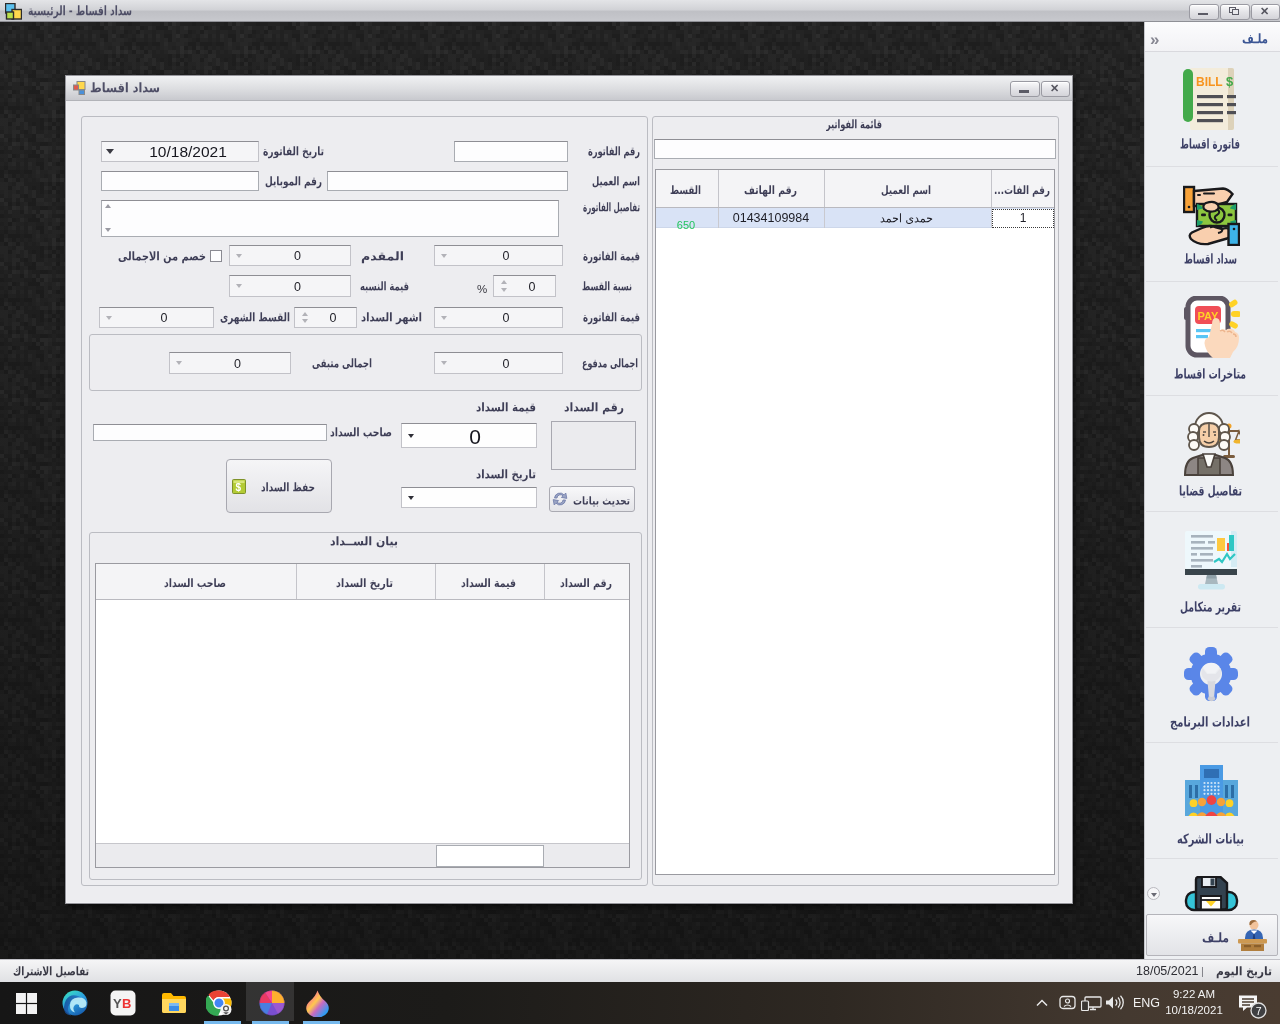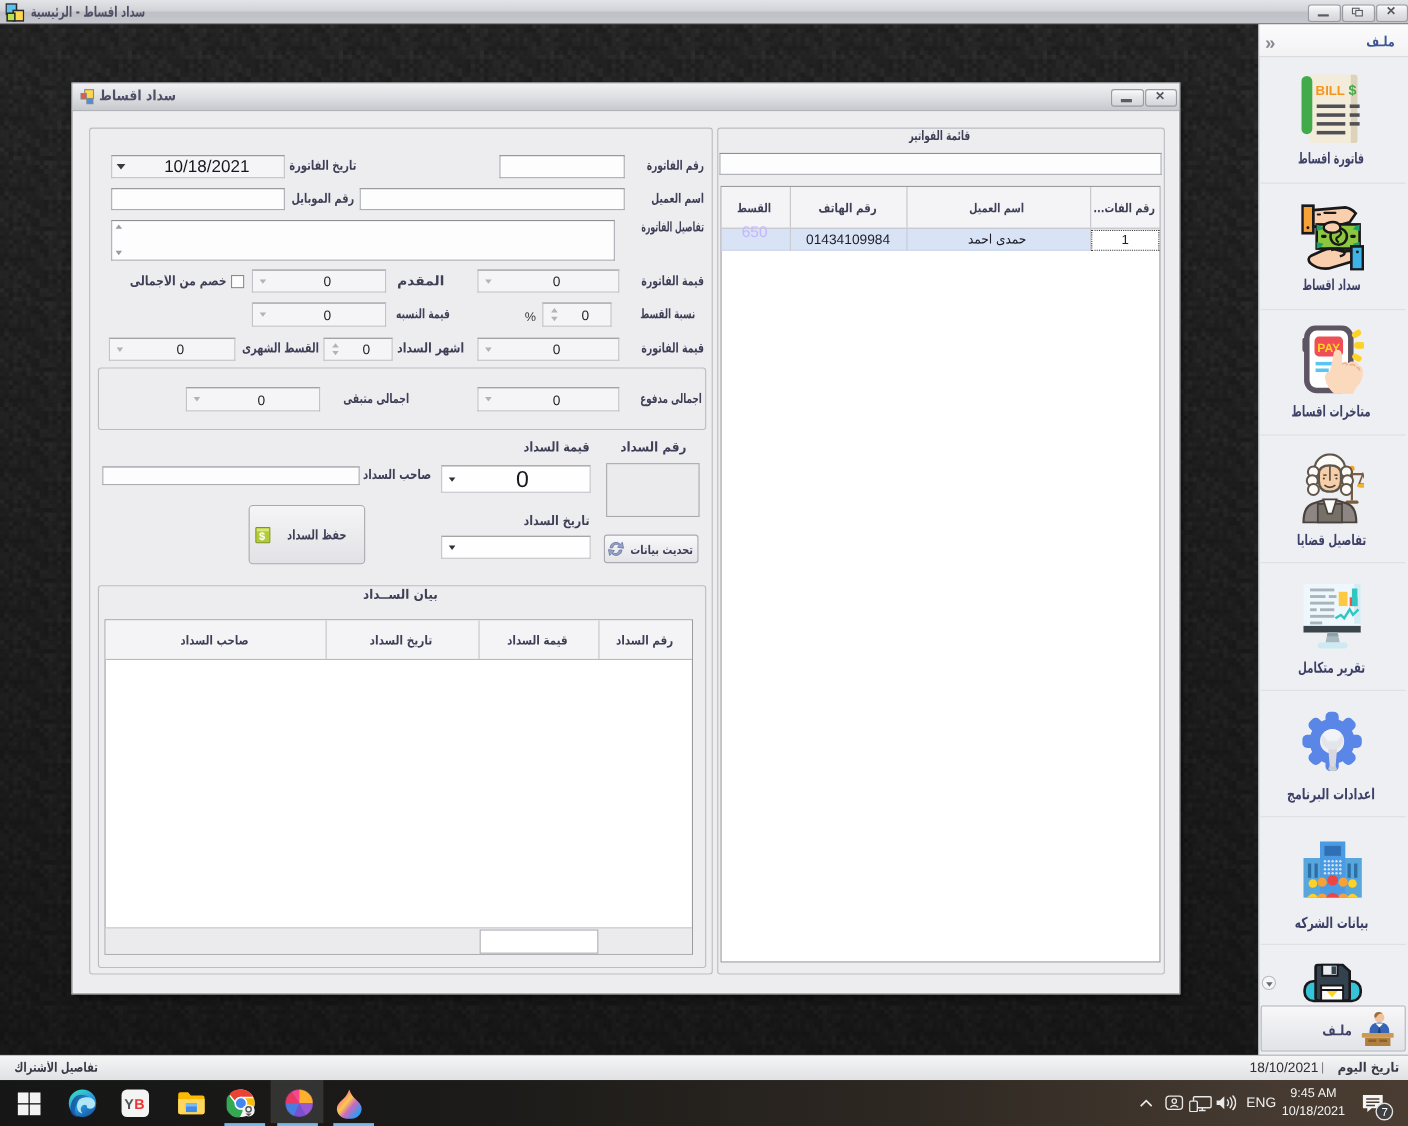--- a/index.html
+++ b/index.html
@@ -504,21 +504,21 @@
       <rect x="18" y="26" width="7" height="2.2" fill="#8a5f2c"></rect>
     </svg></div>
 <div style="position:absolute;left:0;top:959px;width:1280px;height:23px;background:linear-gradient(#f5f5f6,#e0e1e4);border-top:1px solid #c2c2c8;box-sizing:border-box;z-index:5;"></div>
 <div style="position:absolute;top:964.8px;z-index:6;left:13.0px;"><svg width="77.5" height="12.5" viewBox="0 0 77.5 12.5">
       <path transform="translate(0,9.36) scale(0.004394,-0.005859)" fill="#3a3a46" d="M1073 1168Q1073 1168 1073 1053Q1014 1054 961 1047Q881 1036 881 1005Q881 962 919 940Q954 920 975 914Q1077 882 1077 797Q1076 687 989 645Q907 606 773 606Q707 606 651 617Q651 617 651 738Q719 729 764 729Q849 729 881 743Q941 769 941 810Q941 833 863 852Q799 868 771 909Q739 956 740 1002Q742 1082 817 1121Q899 1164 1073 1168ZM1237 341Q1310 438 1310 611V1556H1668V611Q1668 284 1558 161Q1408 -7 1188 -37Q1048 -56 854 -55Q539 -53 437 -23Q144 65 144 260Q144 335 160 388H518Q504 354 504 327Q504 281 666 222Q724 201 849 201Q964 201 1065 234Q1186 273 1237 341Z M2049 1556H2407V0H2049Z M3591 26Q3569 -55 3531 -112Q3404 -301 3181 -399Q2951 -500 2494 -500Q2494 -500 2494 -244Q2803 -244 2959 -176Q3113 -109 3192 0Q3265 101 3263 284Q3263 429 3211 550Q3211 550 3569 550Q3580 516 3589 484Q3623 359 3681 300Q3725 256 3798 256Q3798 256 3873 256Q3873 256 3873 0Q3873 0 3743 0Q3657 0 3591 26Z M4321 1000H4471V850H4321ZM4071 1000H4221V850H4071ZM4709 0Q4709 0 4458 0Q4348 0 4271 109Q4194 0 4084 0Q4084 0 3833 0Q3833 0 3833 256Q3833 256 3931 256Q3999 256 4043 300Q4092 349 4092 455Q4092 455 4092 600H4450V455Q4450 349 4499 300Q4543 256 4611 256Q4611 256 4709 256Q4709 256 4709 0Z M5624 1200H5774V1050H5624ZM5749 950H5899V800H5749ZM5499 950H5649V800H5499ZM5098 78Q5024 0 4937 0Q4937 0 4669 0Q4669 0 4669 256Q4669 256 4767 256Q4835 256 4879 300Q4929 350 4928 455Q4928 455 4927 600Q4927 600 5285 600Q5285 600 5285 444Q5285 408 5330 310Q5357 251 5440 250Q5511 249 5535 303Q5572 387 5572 600Q5572 600 5930 600Q5930 395 5949 345Q5985 250 6051 250Q6176 250 6176 456Q6176 456 6176 750Q6176 750 6534 750Q6534 750 6534 408Q6534 209 6442 96Q6370 7 6229 -17Q6162 -29 6049 -29Q5968 -29 5910 0Q5761 72 5751 169Q5716 36 5578 0Q5506 -18 5436 -18Q5181 -18 5098 78Z M6779 1608Q6779 1608 6857 1626Q6803 1638 6787 1671Q6771 1705 6771 1745Q6774 1851 6827 1894Q6875 1934 7006 1934Q7072 1934 7134 1912Q7134 1912 7134 1787Q7064 1807 7006 1807Q6964 1807 6945 1798Q6916 1784 6916 1736Q6916 1684 6979 1668Q7003 1662 7033 1667Q7033 1667 7142 1687Q7142 1687 7142 1558Q7142 1558 6779 1481Q6779 1481 6779 1608ZM8019 834Q8019 531 7880 316Q7821 225 7748 160Q7528 -30 7102 -30Q6953 -30 6847 12Q6847 12 6847 256Q6951 219 7103 220Q7209 221 7288 265Q7288 265 6787 1410H7149L7575 451Q7604 494 7624 549Q7661 686 7661 870V1556H8019Z M8400 1556H8758V0H8400Z M11167 16Q11055 -196 10756 -278Q10406 -375 10080 -290Q9788 -214 9787 75Q9786 213 9850 305Q9850 305 10208 305Q10137 203 10143 75Q10148 -39 10309 -73Q10439 -100 10578 -55Q10739 -3 10800 73Q10878 170 10878 426V1556H11236V426Q11236 349 11285 300Q11329 256 11397 256Q11397 256 11491 256Q11491 256 11491 0Q11491 0 11244 0Q11178 0 11167 16Z M11939 -190H12089V-340H11939ZM11689 -190H11839V-340H11689ZM12327 0Q12327 0 12076 0Q11966 0 11889 109Q11812 0 11702 0Q11702 0 11451 0Q11451 0 11451 256Q11451 256 11549 256Q11617 256 11661 300Q11710 349 11710 455Q11710 455 11710 600H12068V455Q12068 349 12117 300Q12161 256 12229 256Q12229 256 12327 256Q12327 256 12327 0Z M12763 114Q12655 0 12555 0Q12555 0 12287 0Q12287 0 12287 256Q12287 256 12385 256Q12453 256 12497 300Q12547 350 12546 455Q12546 455 12545 600Q12545 600 12903 600Q12903 600 12903 444Q12903 343 12970 290Q13074 513 13266 636Q13430 741 13586 741Q13771 741 13890 690Q14121 591 14121 398Q14121 187 13937 91Q13763 0 13361 0Q13361 0 13085 0Q12982 0 12887 30Q12811 54 12763 114ZM13294 256Q13294 256 13362 256Q13519 256 13645 306Q13763 353 13763 408Q13763 436 13704 463Q13651 485 13602 485Q13527 483 13417 404Q13350 354 13294 256Z M14458 371Q14458 371 14458 1556H14816V455Q14816 349 14865 300Q14909 256 14977 256Q14977 256 15075 256Q15075 256 15075 0Q15075 0 14718 0Q14590 0 14526 92Q14458 189 14458 371Z M15717 1285H15867V1135H15717ZM16131 926Q16218 885 16270 768Q16306 687 16306 532Q16306 406 16139 276Q16306 256 16502 256Q16502 256 16549 256Q16549 256 16549 0Q16549 0 16442 0Q16249 0 16090 15Q15894 34 15792 84Q15690 34 15494 15Q15335 0 15142 0Q15142 0 15035 0Q15035 0 15035 256Q15035 256 15082 256Q15278 256 15445 276Q15278 406 15278 532Q15278 687 15314 768Q15366 885 15453 926Q15594 992 15792.0 992.0Q15990 992 16131 926ZM15792 416Q15929 468 15929 572Q15929 650 15883 705Q15858 735 15792.0 735.0Q15726 735 15701 705Q15655 650 15655 572Q15655 468 15792 416Z M16997 1000H17147V850H16997ZM16747 1000H16897V850H16747ZM17126 371Q17126 189 17058 92Q16994 0 16866 0Q16866 0 16509 0Q16509 0 16509 256Q16509 256 16607 256Q16675 256 16719 300Q16768 349 16768 455Q16768 455 16768 600H17126Z"></path>
     </svg></div>
 <div style="position:absolute;top:964.8px;z-index:6;left:1215.5px;"><svg width="57.5" height="12.5" viewBox="0 0 57.5 12.5">
       <path transform="translate(0,9.36) scale(0.005201,-0.005859)" fill="#3a3a46" d="M988 347Q1022 370 1022 398Q1022 439 999 462Q987 474 955 494Q944 502 904 500Q872 498 856 479Q827 448 827 396Q827 368 837 342Q863 328 922 328Q961 328 988 347ZM575 139Q553 157 516 89Q498 57 498 0Q498 0 498 -500Q498 -500 140 -500Q140 -500 140 0Q140 223 260 292Q409 377 500 389Q500 389 498 412Q498 560 660 692Q737 755 896 755Q1054 755 1133 719Q1320 634 1343 469Q1351 416 1351 368Q1351 226 1253 157Q1133 72 935 72Q657 72 575 139Z M2216 0Q2184 0 2085 2Q1862 7 1769 88Q1671 172 1671 304Q1671 356 1679 400Q1707 561 1852 617Q1961 659 2114 660Q2358 661 2453 603Q2542 548 2595 394Q2615 337 2622 256Q2622 256 2806 256Q2806 256 2806 0Q2806 0 2605 0Q2596 -91 2533 -192Q2438 -343 2220 -417Q1974 -500 1417 -500Q1417 -500 1417 -244Q1656 -252 1828 -225Q2002 -197 2089 -143Q2190 -79 2216 0ZM2251 325Q2245 366 2198 405Q2169 429 2130 428Q2088 427 2059 398Q2029 368 2029 340Q2029 295 2064 276Q2100 257 2134 257Q2134 257 2256 257Q2256 296 2251 325Z M3253 -190H3403V-340H3253ZM3003 -190H3153V-340H3003ZM3641 0Q3641 0 3390 0Q3280 0 3203 109Q3126 0 3016 0Q3016 0 2765 0Q2765 0 2765 256Q2765 256 2863 256Q2931 256 2975 300Q3024 349 3024 455Q3024 455 3024 600H3382V455Q3382 349 3431 300Q3475 256 3543 256Q3543 256 3641 256Q3641 256 3641 0Z M4218 371Q4218 189 4150 92Q4086 0 3958 0H3601V256H3699Q3767 256 3811 300Q3860 349 3860 455V1556H4218Z M4562 1556H4920V0H4562Z M6430 1185H6580V1035H6430ZM7017 578Q7017 518 7090 375Q7151 256 7235 256Q7235 256 7301 256Q7301 256 7301 0Q7301 0 7215 0Q7057 0 6936 149Q6865 237 6805 361Q6755 468 6737 540Q6628 505 6545 438Q6342 275 6342 75Q6342 -46 6445 -152Q6535 -244 6772 -244Q7073 -244 7279 -91Q7279 -91 7279 -366Q7115 -500 6777 -500Q6340 -499 6140 -301Q5984 -147 5984 75Q5984 254 6124 425Q6226 550 6424 628Q6340 631 6192 611Q6057 592 5962 551Q5962 551 5962 807Q6233 870 6433 870Q6785 870 7075 832Q7075 832 7075 576Q7061 577 7048 577Q7032 578 7017 578Z M7749 -190H7899V-340H7749ZM7499 -190H7649V-340H7499ZM7878 371Q7878 189 7810 92Q7746 0 7618 0Q7618 0 7261 0Q7261 0 7261 256Q7261 256 7359 256Q7427 256 7471 300Q7520 349 7520 455Q7520 455 7520 600H7878Z M8663 0Q8736 103 8734 284Q8734 429 8682 550Q8682 550 9040 550Q9090 400 9090 284Q9090 19 9002 -112Q8875 -301 8652 -399Q8422 -500 7965 -500Q7965 -500 7965 -244Q8274 -244 8430 -176Q8582 -111 8663 0Z M9401 371Q9401 371 9401 1556H9759V455Q9759 349 9808 300Q9852 256 9920 256Q9920 256 10018 256Q10018 256 10018 0Q10018 0 9661 0Q9533 0 9469 92Q9401 189 9401 371Z M10466 1000H10616V850H10466ZM10216 1000H10366V850H10216ZM10595 371Q10595 189 10527 92Q10463 0 10335 0Q10335 0 9978 0Q9978 0 9978 256Q9978 256 10076 256Q10144 256 10188 300Q10237 349 10237 455Q10237 455 10237 600H10595Z"></path>
     </svg></div>
 <div style="position:absolute;font-family:'Liberation Sans',sans-serif;font-size:11.0px;font-weight:normal;color:#77777e;white-space:nowrap;z-index:5;line-height:1;top:971.0px;transform:translateY(-50%);left:1201.0px;">|</div>
-<div style="position:absolute;font-family:'Liberation Sans',sans-serif;font-size:12.5px;font-weight:normal;color:#2e2e34;white-space:nowrap;z-index:5;line-height:1;top:971.0px;transform:translateY(-50%);left:1136.0px;">18/10/2021</div>
+<div style="position:absolute;font-family:'Liberation Sans',sans-serif;font-size:12.5px;font-weight:normal;color:#2e2e34;white-space:nowrap;z-index:5;line-height:1;top:971.0px;transform:translateY(-50%);left:1136.0px;">18/05/2021</div>
 <div style="position:absolute;left:0;top:982px;width:1280px;height:42px;background:linear-gradient(to right,#161616,#1c1b19 35%,#2e2822 65%,#443930 88%,#4a3c31);z-index:5;"></div>
 <div style="position:absolute;left:16.0px;top:993.0px;z-index:6;line-height:0;"><svg width="21" height="21" viewBox="0 0 21 21">
       <g fill="#f3f3f3">
         <rect x="0" y="0" width="9.9" height="9.9"></rect>
         <rect x="11.1" y="0" width="9.9" height="9.9"></rect>
         <rect x="0" y="11.1" width="9.9" height="9.9"></rect>
         <rect x="11.1" y="11.1" width="9.9" height="9.9"></rect>
       </g>
     </svg></div>
 <div style="position:absolute;left:62.0px;top:990.0px;z-index:6;line-height:0;"><svg width="26" height="26" viewBox="0 0 26 26">
@@ -593,21 +593,21 @@
 <div style="position:absolute;left:1081.0px;top:996.0px;z-index:6;line-height:0;"><svg width="21" height="15" viewBox="0 0 21 15">
       <rect x="4" y="1" width="16" height="10" rx="1" fill="none" stroke="#e8e8e8" stroke-width="1.3"></rect>
       <path d="M9 13.5 h6 M12 11 v2.5" stroke="#e8e8e8" stroke-width="1.3"></path>
       <rect x="0.5" y="5" width="7" height="9.5" rx="1" fill="#3a3632" stroke="#e8e8e8" stroke-width="1.2"></rect>
     </svg></div>
 <div style="position:absolute;left:1105.0px;top:995.0px;z-index:6;line-height:0;"><svg width="19" height="15" viewBox="0 0 19 15">
       <path d="M1 5.5 h3 l4 -4 v12 l-4 -4 h-3 z" fill="#e8e8e8"></path>
       <path d="M10.5 4.5 a4 4 0 0 1 0 6 M13 2.5 a7 7 0 0 1 0 10 M15.5 0.8 a9.5 9.5 0 0 1 0 13.4" fill="none" stroke="#e8e8e8" stroke-width="1.3"></path>
     </svg></div>
 <div style="position:absolute;font-family:'Liberation Sans',sans-serif;font-size:12.5px;font-weight:normal;color:#f2f2f2;white-space:nowrap;z-index:5;line-height:1;top:1003.0px;transform:translateY(-50%);left:1133.0px;">ENG</div>
-<div style="position:absolute;font-family:'Liberation Sans',sans-serif;font-size:11.5px;font-weight:normal;color:#f2f2f2;white-space:nowrap;z-index:5;line-height:1;top:995.0px;transform:translateY(-50%);left:1194.0px;transform:translate(-50%,-50%);">9:45 AM</div>
+<div style="position:absolute;font-family:'Liberation Sans',sans-serif;font-size:11.5px;font-weight:normal;color:#f2f2f2;white-space:nowrap;z-index:5;line-height:1;top:995.0px;transform:translateY(-50%);left:1194.0px;transform:translate(-50%,-50%);">9:22 AM</div>
 <div style="position:absolute;font-family:'Liberation Sans',sans-serif;font-size:11.5px;font-weight:normal;color:#f2f2f2;white-space:nowrap;z-index:5;line-height:1;top:1011.0px;transform:translateY(-50%);left:1194.0px;transform:translate(-50%,-50%);">10/18/2021</div>
 <div style="position:absolute;left:1238.0px;top:994.0px;z-index:6;line-height:0;"><svg width="20" height="18" viewBox="0 0 20 18">
       <path d="M1 1.5 h18 v12 h-10 l-4 3.5 v-3.5 h-4 z" fill="#f5f5f5"></path>
       <g stroke="#4a3c30" stroke-width="1.4">
         <path d="M4 5 h12 M4 8 h12 M4 11 h8"></path>
       </g>
     </svg></div>
 <div style="position:absolute;left:1250.0px;top:1002.0px;z-index:7;line-height:0;"><svg width="17" height="17" viewBox="0 0 17 17">
       <circle cx="8.5" cy="8.5" r="7.5" fill="#3f3f41" stroke="#e0e0e0" stroke-width="1.3"></circle>
       <text x="5.8" y="12.5" font-family="Liberation Sans, sans-serif" font-size="10.5" fill="#fff">7</text>
@@ -792,18 +792,18 @@
 <div style="position:absolute;top:183.0px;z-index:8;left:881.2px;"><svg width="51.5" height="12.0" viewBox="0 0 51.5 12.0">
       <path transform="translate(0,8.97) scale(0.004274,-0.005615)" fill="#3f3f57" d="M1524 16Q1412 -196 1113 -278Q763 -375 437 -290Q145 -214 144 75Q143 213 207 305Q207 305 565 305Q494 203 500 75Q505 -39 666 -73Q796 -100 935 -55Q1096 -3 1157 73Q1235 170 1235 426V1556H1593V426Q1593 349 1642 300Q1686 256 1754 256Q1754 256 1848 256Q1848 256 1848 0Q1848 0 1601 0Q1535 0 1524 16Z M2296 -190H2446V-340H2296ZM2046 -190H2196V-340H2046ZM2684 0Q2684 0 2433 0Q2323 0 2246 109Q2169 0 2059 0Q2059 0 1808 0Q1808 0 1808 256Q1808 256 1906 256Q1974 256 2018 300Q2067 349 2067 455Q2067 455 2067 600H2425V455Q2425 349 2474 300Q2518 256 2586 256Q2586 256 2684 256Q2684 256 2684 0Z M3684 37Q3564 -48 3366 -48Q3130 -48 3006 19Q2980 33 2973 48Q2909 0 2805 0Q2805 0 2644 0Q2644 0 2644 256Q2644 256 2761 256Q2823 256 2878 294Q2924 325 2947 388Q2983 484 3091 572Q3168 635 3327 635Q3489 635 3564 599Q3704 531 3751 430Q3799 325 3829 290Q3858 256 3982 256Q3982 256 4057 256Q4057 256 4057 0Q4057 0 3927 0Q3748 0 3712 59Q3691 42 3684 37ZM3419 227Q3453 250 3453 278Q3453 319 3430 342Q3424 348 3386 374Q3375 382 3335 380Q3304 378 3287 359Q3257 326 3252 296Q3248 268 3234 248Q3294 208 3353 208Q3392 208 3419 227Z M4615 163Q4365 0 4135 0H4017V256H4113Q4218 256 4277 302Q4294 315 4337 358Q4253 423 4220 470Q4190 512 4190 554Q4190 590 4203 631Q4219 686 4323 738Q4412 783 4615.0 783.0Q4818 783 4907 738Q5011 686 5027 631Q5040 590 5040 554Q5040 512 5010 470Q4977 423 4893 358Q4936 315 4953 302Q5012 256 5117 256H5213V0H5095Q4865 0 4615 163Z M5790 371Q5790 189 5722 92Q5658 0 5530 0H5173V256H5271Q5339 256 5383 300Q5432 349 5432 455V1556H5790Z M6134 1556H6492V0H6134Z M8630 37Q8510 -48 8312 -48Q8034 -48 7952 19Q7930 37 7893 -31Q7875 -63 7875 -120Q7875 -120 7875 -500Q7875 -500 7517 -500Q7517 -500 7517 -120Q7517 103 7637 172Q7786 257 7877 269Q7877 269 7875 292Q7875 440 8037 572Q8114 635 8273 635Q8431 635 8510 599Q8648 536 8697 430Q8745 325 8775 290Q8804 256 8928 256Q8928 256 9003 256Q9003 256 9003 0Q9003 0 8873 0Q8694 0 8658 59Q8637 42 8630 37ZM8365 227Q8399 250 8399 278Q8399 319 8376 342Q8364 354 8332 374Q8321 382 8281 380Q8249 378 8233 359Q8204 328 8204 276Q8204 248 8214 222Q8240 208 8299 208Q8338 208 8365 227Z M9392 78Q9318 0 9231 0Q9231 0 8963 0Q8963 0 8963 256Q8963 256 9061 256Q9129 256 9173 300Q9223 350 9222 455Q9222 455 9221 600Q9221 600 9579 600Q9579 600 9579 444Q9579 408 9624 310Q9651 251 9734 250Q9805 249 9829 303Q9866 387 9866 600Q9866 600 10224 600Q10224 395 10243 345Q10279 250 10345 250Q10470 250 10470 456Q10470 456 10470 750Q10470 750 10828 750Q10828 750 10828 408Q10828 209 10736 96Q10664 7 10523 -17Q10456 -29 10343 -29Q10262 -29 10204 0Q10055 72 10045 169Q10010 36 9872 0Q9800 -18 9730 -18Q9475 -18 9392 78Z M11169 1556H11527V0H11169ZM11159 1708Q11159 1708 11237 1726Q11183 1738 11167 1771Q11151 1805 11151 1845Q11154 1951 11207 1994Q11255 2034 11386 2034Q11452 2034 11514 2012Q11514 2012 11514 1887Q11444 1907 11386 1907Q11344 1907 11325 1898Q11296 1884 11296 1836Q11296 1784 11359 1768Q11383 1762 11413 1767Q11413 1767 11522 1787Q11522 1787 11522 1658Q11522 1658 11159 1581Q11159 1581 11159 1708Z"></path>
     </svg></div>
 <div style="position:absolute;left:994.0px;top:183.0px;z-index:8;"><svg width="57.5" height="12.0" viewBox="0 0 57.5 12.0">
       <path transform="translate(0,8.97) scale(0.004326,-0.005615)" fill="#3f3f57" d="M209 387H569V0H209Z M987 387H1347V0H987Z M1765 387H2125V0H1765Z M4220 669Q4270 413 4159 273Q4045 131 3820 69Q3538 -8 3154 -10Q2920 -11 2794 18Q2465 95 2464 383Q2463 521 2527 613Q2527 613 2885 613Q2834 519 2834 429Q2834 338 3023 272Q3095 247 3179 247Q3384 247 3540 294Q3782 365 3832 453Q3896 566 3862 669Q3862 669 4220 669ZM3359 850H3509V700H3359ZM3109 850H3259V700H3109Z M4564 371Q4564 371 4564 1556H4922V455Q4922 349 4971 300Q5015 256 5083 256Q5083 256 5181 256Q5181 256 5181 0Q5181 0 4824 0Q4696 0 4632 92Q4564 189 4564 371Z M5823 1285H5973V1135H5823ZM6237 926Q6324 885 6376 768Q6412 687 6412 532Q6412 406 6245 276Q6412 256 6608 256Q6608 256 6655 256Q6655 256 6655 0Q6655 0 6548 0Q6355 0 6196 15Q6000 34 5898 84Q5796 34 5600 15Q5441 0 5248 0Q5248 0 5141 0Q5141 0 5141 256Q5141 256 5188 256Q5384 256 5551 276Q5384 406 5384 532Q5384 687 5420 768Q5472 885 5559 926Q5700 992 5898.0 992.0Q6096 992 6237 926ZM5898 416Q6035 468 6035 572Q6035 650 5989 705Q5964 735 5898.0 735.0Q5832 735 5807 705Q5761 650 5761 572Q5761 468 5898 416Z M7232 371Q7232 189 7164 92Q7100 0 6972 0H6615V256H6713Q6781 256 6825 300Q6874 349 6874 455V1556H7232Z M7576 1556H7934V0H7576Z M10072 37Q9952 -48 9754 -48Q9476 -48 9394 19Q9372 37 9335 -31Q9317 -63 9317 -120Q9317 -120 9317 -500Q9317 -500 8959 -500Q8959 -500 8959 -120Q8959 103 9079 172Q9228 257 9319 269Q9319 269 9317 292Q9317 440 9479 572Q9556 635 9715 635Q9873 635 9952 599Q10090 536 10139 430Q10187 325 10217 290Q10246 256 10370 256Q10370 256 10445 256Q10445 256 10445 0Q10445 0 10315 0Q10136 0 10100 59Q10079 42 10072 37ZM9807 227Q9841 250 9841 278Q9841 319 9818 342Q9806 354 9774 374Q9763 382 9723 380Q9691 378 9675 359Q9646 328 9646 276Q9646 248 9656 222Q9682 208 9741 208Q9780 208 9807 227Z M11150 1300H11300V1150H11150ZM10900 1300H11050V1150H10900ZM11190 591Q11226 619 11226 657Q11226 716 11176 745Q11148 761 11105 760Q11058 760 11030 731Q11004 705 11004 656Q11004 616 11039 587Q11061 569 11109 569Q11161 569 11190 591ZM11061 0Q11061 0 10405 0Q10405 0 10405 256Q10405 256 10981 256Q11040 256 11077 265Q11159 285 11182 354Q11181 348 11060 349Q10825 349 10744 420Q10646 504 10646 636Q10646 688 10654 732Q10682 893 10827 949Q10936 991 11089 992Q11322 993 11428 935Q11509 890 11570 726Q11603 637 11603 464Q11603 313 11490 153Q11443 87 11301 36Q11200 0 11061 0Z M12379 0Q12452 103 12450 284Q12450 429 12398 550Q12398 550 12756 550Q12806 400 12806 284Q12806 19 12718 -112Q12591 -301 12368 -399Q12138 -500 11681 -500Q11681 -500 11681 -244Q11990 -244 12146 -176Q12298 -111 12379 0Z"></path>
     </svg></div>
 <div style="position:absolute;left:656.0px;top:208.0px;width:398.0px;height:20.0px;z-index:6;background:#d9e3f6;border-bottom:1px solid #cdd7ea;box-sizing:border-box;"></div>
 <div style="position:absolute;left:718.0px;top:208.0px;width:1.0px;height:20.0px;z-index:7;background:#c9c9cf;"></div>
 <div style="position:absolute;left:824.0px;top:208.0px;width:1.0px;height:20.0px;z-index:7;background:#c9c9cf;"></div>
 <div style="position:absolute;left:991.0px;top:208.0px;width:1.0px;height:20.0px;z-index:7;background:#c9c9cf;"></div>
-<div style="position:absolute;font-family:'Liberation Sans',sans-serif;font-size:14px;font-weight:normal;color:#c4b5fd;white-space:nowrap;z-index:8;line-height:1;top:210px;transform:translateY(-50%);left:686.0px;transform:translate(-50%,-50%);">650</div>
+<div style="position:absolute;font-family:'Liberation Sans',sans-serif;font-size:11px;font-weight:normal;color:#22c55e;white-space:nowrap;z-index:8;line-height:1;top:225px;transform:translateY(-50%);left:686.0px;transform:translate(-50%,-50%);">650</div>
 <div style="position:absolute;font-family:'Liberation Sans',sans-serif;font-size:12.5px;font-weight:normal;color:#1e1e26;white-space:nowrap;z-index:8;line-height:1;top:218.0px;transform:translateY(-50%);left:771.0px;transform:translate(-50%,-50%);">01434109984</div>
 <div style="position:absolute;top:211.8px;z-index:8;left:879.8px;"><svg width="54.5" height="12.5" viewBox="0 0 54.5 12.5">
       <path transform="translate(0,9.36) scale(0.005368,-0.005859)" fill="#1e1e26" d="M546 575Q489 697 307 850H534Q631 772 713 635Q794 501 794 384Q794 311 877 228Q921 184 1020 184H1095V0H965Q818 0 721 130Q628 2 421 -31Q375 -38 330 -38Q228 -38 125 0V184Q240 142 324 142Q357 142 391 151Q563 200 598 312Q606 339 606 381Q606 449 546 575Z M1943 52Q1846 -50 1707 -50Q1493 -50 1383 48Q1319 0 1215 0H1055V184H1171Q1223 184 1267 220Q1310 255 1315 304Q1335 485 1470 565Q1564 621 1657 621Q1729 621 1795 592Q1988 509 2005 342Q2010 293 2061 231Q2097 187 2204 187H2279V3H2149Q1973 3 1943 52ZM1481 199Q1543 130 1702 130Q1749 130 1768 148Q1820 201 1820 270Q1820 289 1815 307Q1793 395 1735 412Q1696 424 1657 424Q1604 424 1563 397Q1513 364 1498 267Q1491 230 1481 199Z M3110 541Q3027 564 2924 587Q2839 606 2659 622Q2577 629 2416 623V807Q2488 814 2563 815Q2725 815 2897 780Q3155 728 3375 630V476Q3299 452 3211 400Q3045 302 2971 236Q2826 107 2751 80Q2530 0 2367 0H2239V184H2339Q2566 184 2695 256Q2799 314 2915 420Q3009 506 3110 541Z M3718 1556H3902V0H3718Z M6111 12Q6009 -158 5666 -231Q5489 -269 5369 -269Q5240 -269 5168 -243Q4875 -139 4875 122Q4875 239 4938 352H5122Q5056 221 5057 122Q5059 -25 5223 -70Q5320 -96 5381 -90Q5507 -79 5636 -55Q5813 -22 5897 58Q5956 114 5956 167Q5956 241 5830 270Q5764 285 5650 331Q5583 358 5525 409Q5461 466 5460 581Q5460 731 5650 805Q5745 842 5849.0 842.0Q5953 842 6049 800Q6190 739 6217 566H6033Q6020 627 5954 660Q5914 680 5845 682Q5767 684 5705 645Q5645 607 5645 573Q5645 518 5770 476Q6018 393 6075 329Q6152 244 6154 155Q6155 87 6111 12Z M6894 575Q6837 697 6655 850H6882Q6979 772 7061 635Q7142 501 7142 384Q7142 311 7225 228Q7269 184 7368 184H7443V0H7313Q7166 0 7069 130Q6976 2 6769 -31Q6723 -38 6678 -38Q6576 -38 6473 0V184Q6588 142 6672 142Q6705 142 6739 151Q6911 200 6946 312Q6954 339 6954 381Q6954 449 6894 575Z M8291 52Q8194 -50 8055 -50Q7841 -50 7731 48Q7667 0 7563 0H7403V184H7519Q7571 184 7615 220Q7658 255 7663 304Q7683 485 7818 565Q7912 621 8005 621Q8077 621 8143 592Q8336 509 8353 342Q8358 293 8409 231Q8445 187 8552 187H8627V3H8497Q8321 3 8291 52ZM7829 199Q7891 130 8050 130Q8097 130 8116 148Q8168 201 8168 270Q8168 289 8163 307Q8141 395 8083 412Q8044 424 8005 424Q7952 424 7911 397Q7861 364 7846 267Q7839 230 7829 199Z M9458 541Q9375 564 9272 587Q9187 606 9007 622Q8925 629 8764 623V807Q8836 814 8911 815Q9073 815 9245 780Q9503 728 9723 630V476Q9647 452 9559 400Q9393 302 9319 236Q9174 107 9099 80Q8878 0 8715 0H8587V184H8687Q8914 184 9043 256Q9147 314 9263 420Q9357 506 9458 541Z"></path>
     </svg></div>
 <div style="position:absolute;left:992.0px;top:208.5px;width:62.0px;height:19.0px;z-index:8;background:#ffffff;border:1px dotted #3a3a3a;box-sizing:border-box;"></div>
 <div style="position:absolute;font-family:'Liberation Sans',sans-serif;font-size:12.0px;font-weight:normal;color:#1e1e26;white-space:nowrap;z-index:9;line-height:1;top:218.0px;transform:translateY(-50%);left:1023.0px;transform:translate(-50%,-50%);">1</div>
 </body></html>

